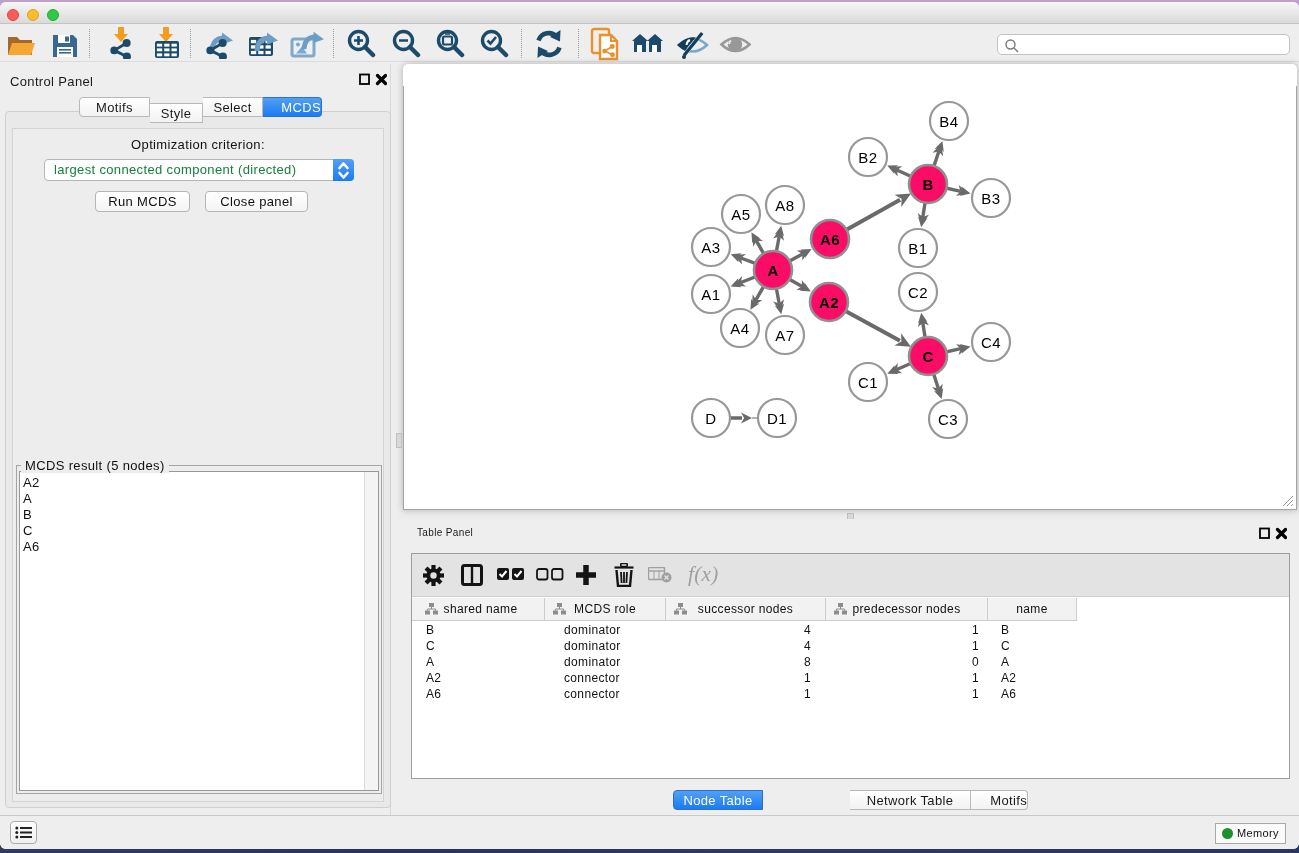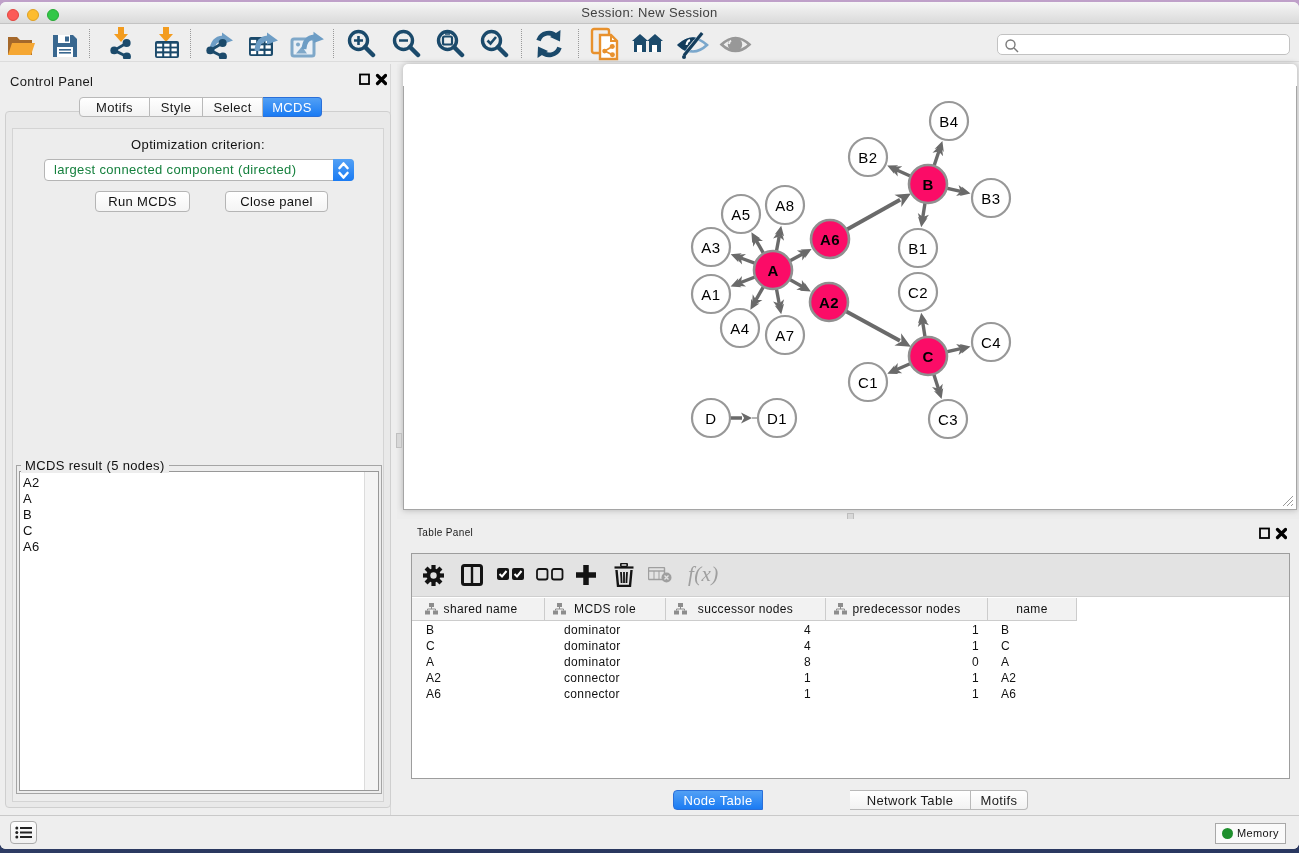--- a/index.html
+++ b/index.html
@@ -18,21 +18,21 @@
 .ticon{position:absolute;top:3px;}
 #searchbox{position:absolute;left:997px;top:10px;width:293px;height:21px;background:#fff;
   border:1px solid #c2c2c2;border-radius:5px;}
 
 #cpanel{position:absolute;left:0;top:62px;width:391px;height:753px;background:#eeeeee;border-right:1px solid #d8d8d8;}
 #cpanel .ptitle{position:absolute;left:10px;top:10px;font-size:13px;color:#1a1a1a;}
 .tabrow{position:absolute;display:flex;height:20px;z-index:5;}
 .tab{height:20px;line-height:19px;font-size:13px;color:#1a1a1a;background:linear-gradient(#ffffff,#f2f2f2);
   border:1px solid #b9b9b9;border-left:none;padding:0 14px;text-align:center;}
 .tab.first{border-left:1px solid #b9b9b9;border-radius:4px 0 0 4px;}
-.tab.last{border-radius:0 4px 4px 0;}
+.tab.last{border-radius:0 4px 4px 0;text-align:right;}
 .tab.sel{background:linear-gradient(#52a0f5,#1a7bf3);color:#fff;border-color:#2a6fd8;}
 #tabpane{position:absolute;left:5px;top:47px;width:386px;height:697px;background:#e9e9e9;
   border:1px solid #cfcfcf;border-radius:4px;}
 #innerpane{position:absolute;left:6px;top:16px;width:372px;height:674px;background:#ededed;
   border:1px solid #d4d4d4;}
 #optlabel{position:absolute;left:0;top:8px;width:100%;text-align:center;font-size:13px;color:#111;}
 #dropdown{position:absolute;left:31px;top:30px;width:310px;height:22px;background:#fff;
   border:1px solid #b5b5b5;border-radius:4px;font-size:13px;color:#15803d;line-height:20px;padding-left:9px;}
 #ddbtn{position:absolute;right:-1px;top:-1px;width:21px;height:22px;border-radius:0 4px 4px 0;
   background:linear-gradient(#52a0f5,#1a7bf3);}
@@ -74,21 +74,20 @@
 #listbtn{position:absolute;left:10px;top:5px;width:27px;height:23px;background:linear-gradient(#fdfdfd,#f0f0f0);
   border:1px solid #ababab;border-radius:4px;}
 </style></head>
 <body>
 <div id="darkbottom"></div>
 <div id="appwin">
   <div id="titlebar">
     <div class="light" style="left:7px;background:#fc5b57;border:0.5px solid #e2463f;"></div>
     <div class="light" style="left:27px;background:#fdbc2f;border:0.5px solid #dfa023;"></div>
     <div class="light" style="left:47px;background:#33c748;border:0.5px solid #27aa35;"></div>
-    <div class="t">Session: New Session</div>
   </div>
   <div id="toolbar">
     <svg class="ticon" style="left:6px;top:7px" width="30" height="28" viewBox="0 0 30 28">
         <path d="M2 6 L11 6 L14 9 L26 9 L26 24 L2 24 Z" fill="#a5682a"></path>
         <path d="M6 12 L29 12 L25 24 L2 24 Z" fill="#f5a733"></path>
       </svg>
       <svg class="ticon" style="left:50px;top:7px" width="30" height="28" viewBox="0 0 30 28">
         <path d="M3 4 L23 4 L27 8 L27 26 L3 26 Z" fill="#39678f"></path>
         <rect x="8" y="4" width="12" height="8" fill="#fff"></rect>
         <rect x="15" y="5.5" width="4" height="5" fill="#39678f"></rect>
@@ -237,35 +236,35 @@
   </div>
 
   <div id="cpanel">
     <div class="ptitle">Control Panel</div>
     <svg style="position:absolute;left:359px;top:9px" width="28" height="13" viewBox="0 0 28 13">
         <rect x="1" y="1.5" width="9" height="9.5" fill="none" stroke="#000" stroke-width="1.8"></rect>
         <path d="M18.5 2.5 L26.5 10.5 M26.5 2.5 L18.5 10.5" stroke="#000" stroke-width="3.2" stroke-linecap="round"></path>
       </svg>
     <div class="tabrow" style="left:79px;top:33px;">
       <div class="tab first" style="width:71px;padding:0;">Motifs</div>
-        <div class="tab" style="width:53px;padding:0;">Style</div>
+        <div class="tab" style="width:53px;padding:0;margin-top:6px;">Style</div>
         <div class="tab" style="width:60px;padding:0;">Select</div>
         <div class="tab sel last" style="width:59px;padding:0;">MCDS</div>
     </div>
     <div id="tabpane">
       <div id="innerpane">
         <div id="optlabel">Optimization criterion:</div>
         <div id="dropdown">largest connected component (directed)
           <div id="ddbtn"><svg width="21" height="22" viewBox="0 0 21 22">
                 <path d="M6.5 9 L10.5 4.5 L14.5 9" fill="none" stroke="#fff" stroke-width="2.6" stroke-linecap="round" stroke-linejoin="round"></path>
                 <path d="M6.5 14 L10.5 18.5 L14.5 14" fill="none" stroke="#fff" stroke-width="2.6" stroke-linecap="round" stroke-linejoin="round"></path>
               </svg></div>
         </div>
         <div class="btn" style="left:82px;top:62px;width:95px;">Run MCDS</div>
-        <div class="btn" style="left:192px;top:62px;width:103px;margin-left:20px;">Close panel</div>
+        <div class="btn" style="left:192px;top:62px;width:103px;">Close panel</div>
         <div id="mcdsbox">
           <div id="mcdslabel">MCDS result (5 nodes)</div>
           <div id="mcdslist">A2<br>A<br>B<br>C<br>A6
             <div id="mcdsscroll"></div>
           </div>
         </div>
       </div>
     </div>
   </div>
 

